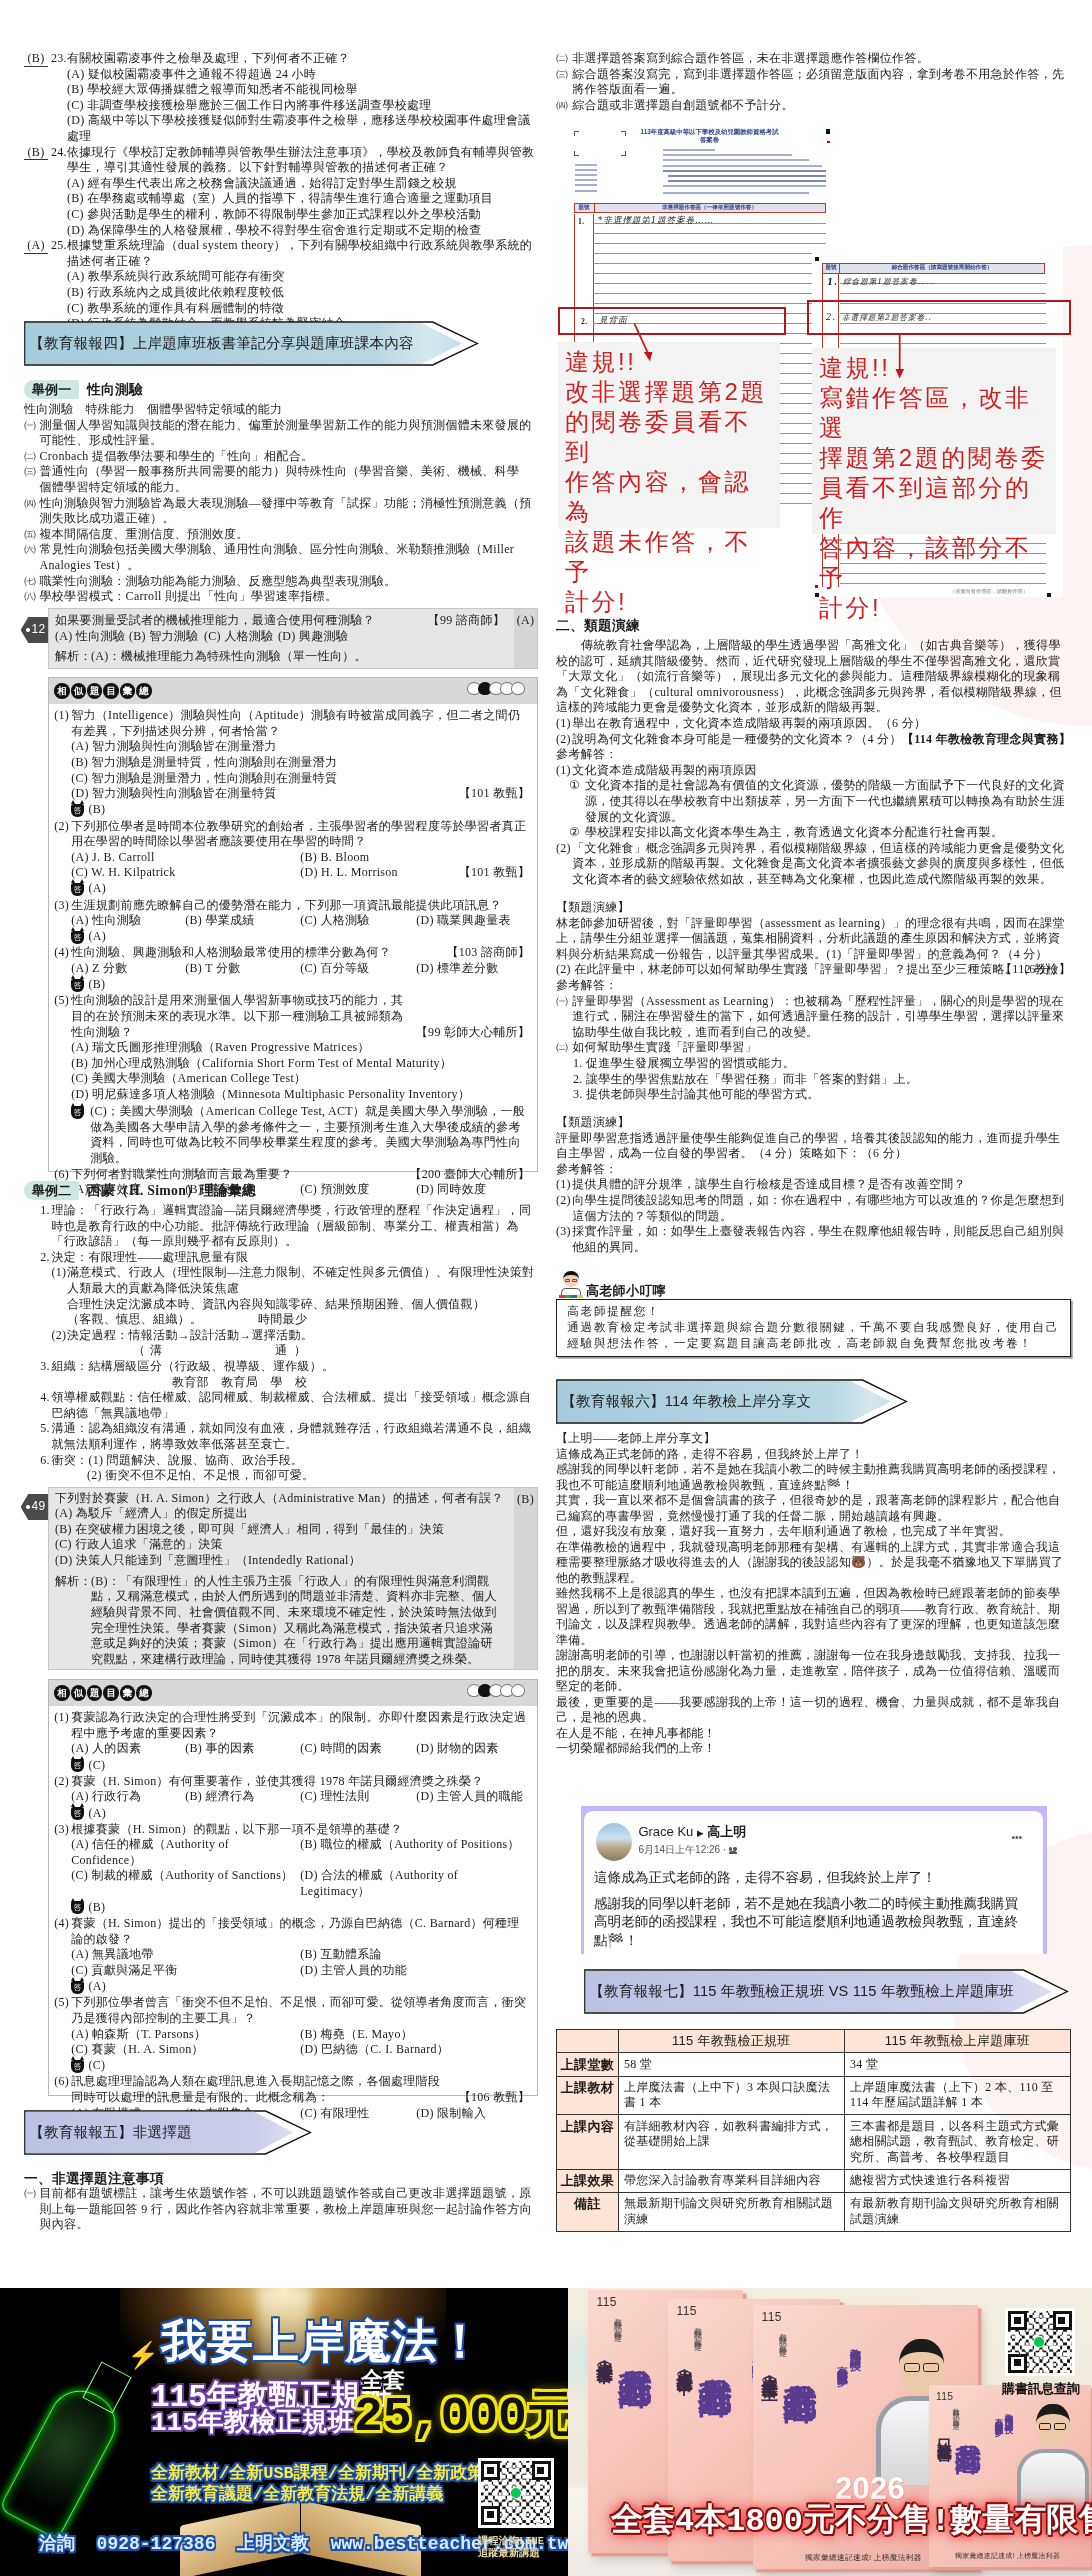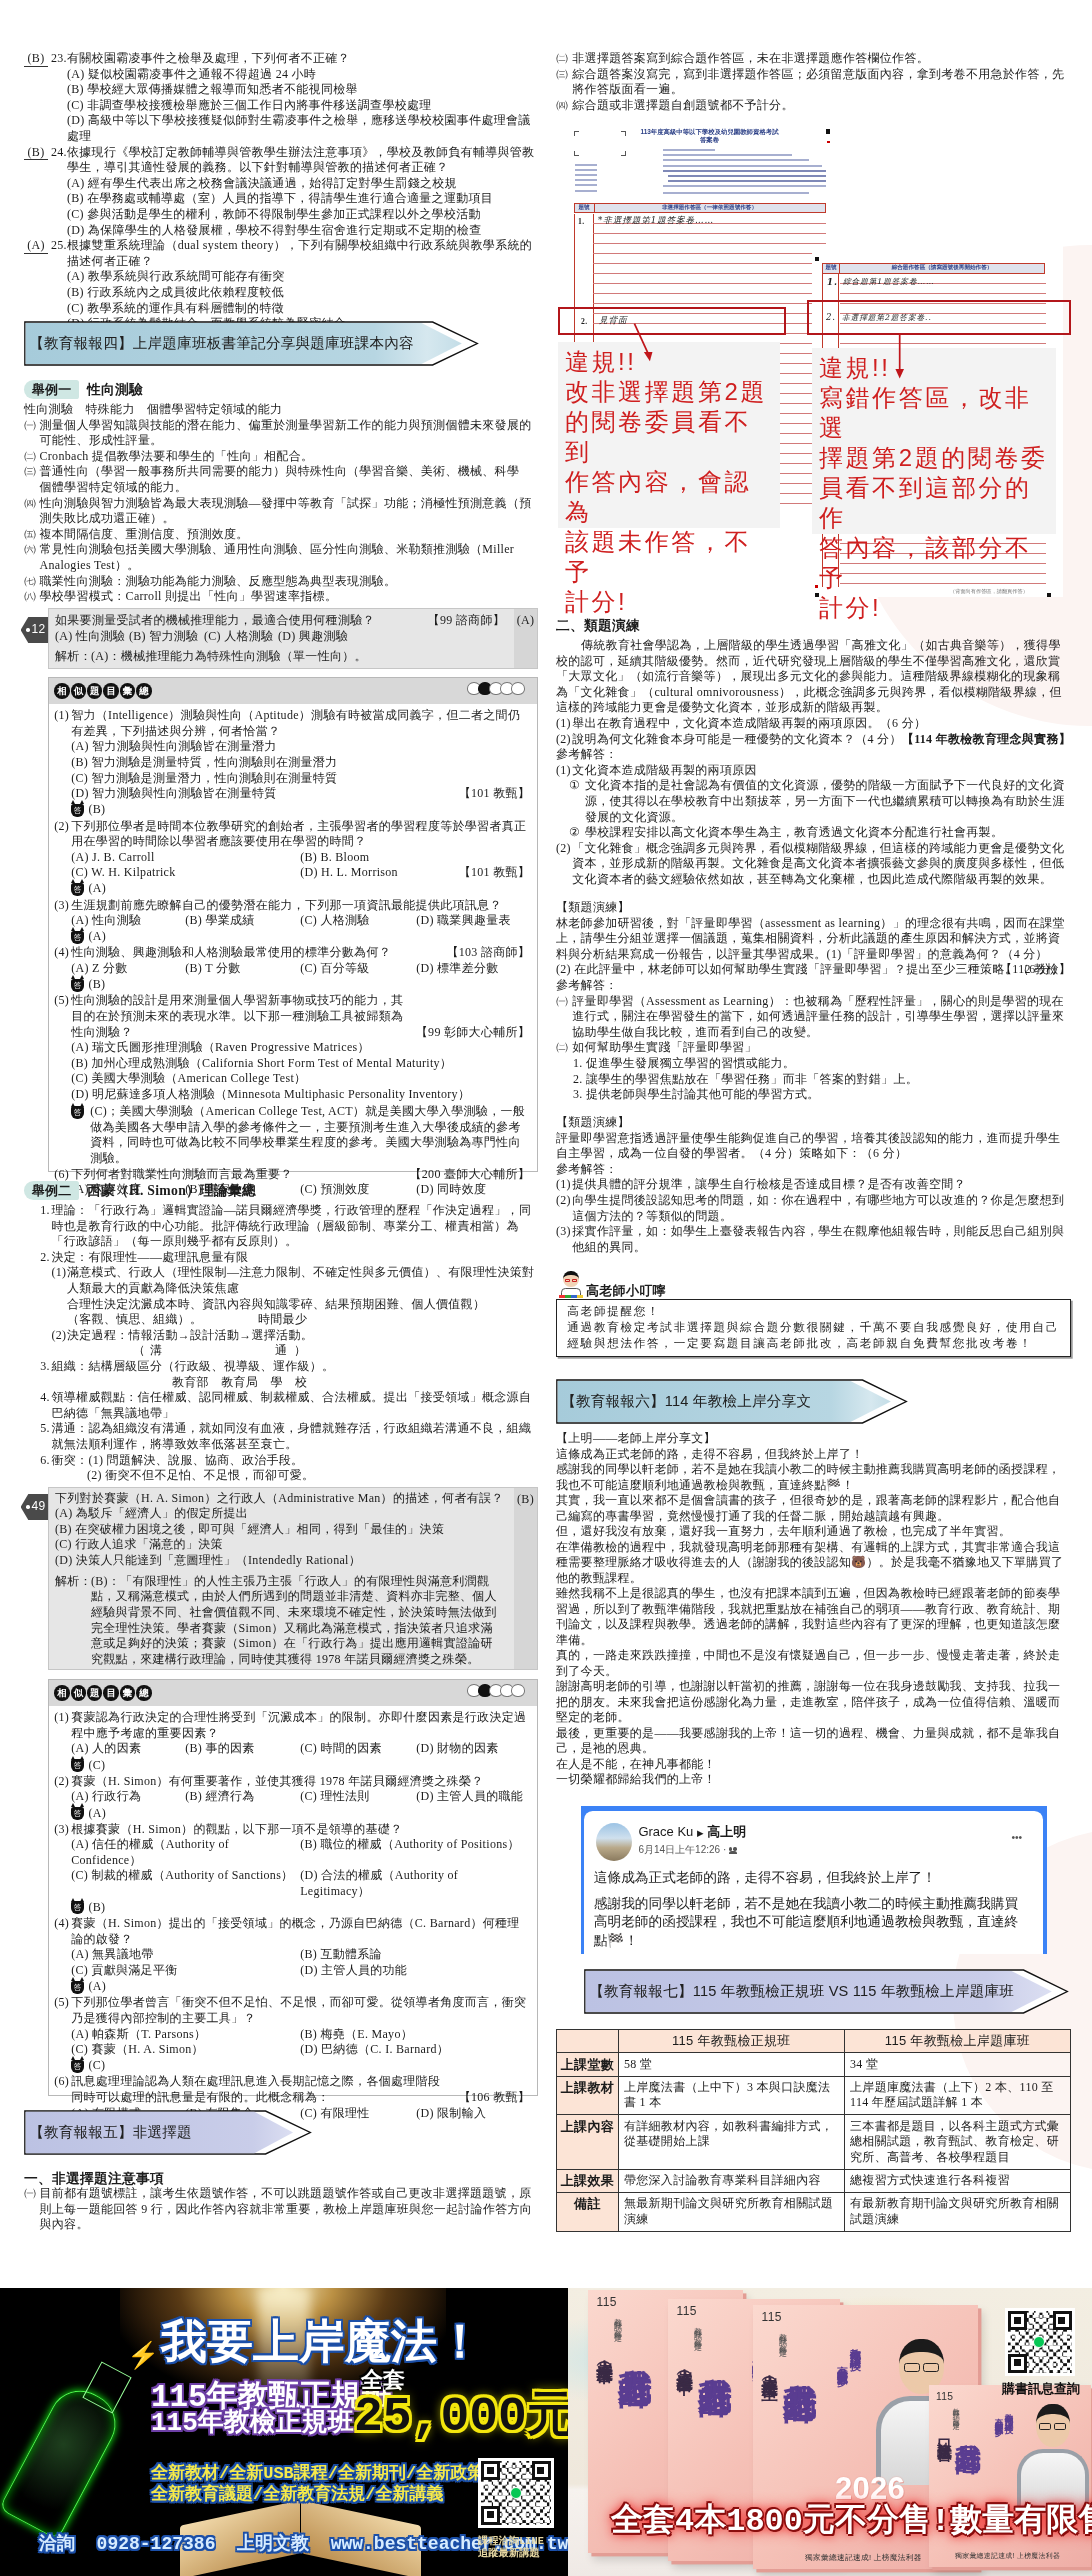--- a/index.html
+++ b/index.html
@@ -597,28 +597,27 @@
 </div>
 
 <div class="abs" style="left:556px;top:1431px;width:515px;line-height:15.5px">
   <div>【上明——老師上岸分享文】</div>
   <div>這條成為正式老師的路，走得不容易，但我終於上岸了！</div>
   <div>感謝我的同學以軒老師，若不是她在我讀小教二的時候主動推薦我購買高明老師的函授課程，我也不可能這麼順利地通過教檢與教甄，直達終點🏁！</div>
   <div>其實，我一直以來都不是個會讀書的孩子，但很奇妙的是，跟著高老師的課程影片，配合他自己編寫的專書學習，竟然慢慢打通了我的任督二脈，開始越讀越有興趣。</div>
   <div>但，還好我沒有放棄，還好我一直努力，去年順利通過了教檢，也完成了半年實習。</div>
   <div>在準備教檢的過程中，我就發現高明老師那種有架構、有邏輯的上課方式，其實非常適合我這種需要整理脈絡才吸收得進去的人（謝謝我的後設認知🐻）。於是我毫不猶豫地又下單購買了他的教甄課程。</div>
   <div>雖然我稱不上是很認真的學生，也沒有把課本讀到五遍，但因為教檢時已經跟著老師的節奏學習過，所以到了教甄準備階段，我就把重點放在補強自己的弱項——教育行政、教育統計、期刊論文，以及課程與教學。透過老師的講解，我對這些內容有了更深的理解，也更知道該怎麼準備。</div>
-  <div>真的，一路走來跌跌撞撞，中間也不是沒有懷疑過自己，但一步一步、慢慢走著走著，終於走到了今天。</div>
   <div>謝謝高明老師的引導，也謝謝以軒當初的推薦，謝謝每一位在我身邊鼓勵我、支持我、拉我一把的朋友。未來我會把這份感謝化為力量，走進教室，陪伴孩子，成為一位值得信賴、溫暖而堅定的老師。</div>
   <div>最後，更重要的是——我要感謝我的上帝！這一切的過程、機會、力量與成就，都不是靠我自己，是祂的恩典。</div>
   <div>在人是不能，在神凡事都能！</div>
   <div>一切榮耀都歸給我們的上帝！</div>
 </div>
 
-<div class="abs fb" style="left:581px;top:1806px;width:466px;height:148px;background:#3b82f6">
+<div class="abs fb" style="left:581px;top:1806px;width:466px;height:148px;background:#c4b5fd">
   <div class="abs" style="left:3.4px;top:5.2px;width:459px;height:143px;background:#fff;border-radius:8.6px 8.6px 0 0">
     <div class="abs" style="left:12px;top:12px;width:36px;height:38px;border-radius:50%;background:linear-gradient(180deg,#9cc3e4 0%,#cfe0ee 40%,#b9a98a 65%,#8a7a5e 100%)"></div>
     <div class="abs" style="left:54px;top:13px;font-size:13px;line-height:16.3px;white-space:nowrap;letter-spacing:0">
       <span>Grace Ku</span>
       <span style="font-size:8.6px">▶</span>
       <span class="b">高上明</span>
     </div>
     <div class="abs" style="left:54px;top:33px;font-size:10px;line-height:12px;color:#555;white-space:nowrap;letter-spacing:0">
       <span>6月14日上午12:26 ·</span>
       <span style="display:inline-block;width:8.6px;height:6.9px;position:relative;top:0.9px"><i style="position:absolute;left:0;top:0;width:3.4px;height:3.4px;border-radius:50%;background:#555"></i><i style="position:absolute;left:4.3px;top:0;width:3.4px;height:3.4px;border-radius:50%;background:#555"></i><i style="position:absolute;left:0;top:3.4px;width:7.7px;height:3.4px;border-radius:2.6px 2.6px 0 0;background:#555"></i></span>

